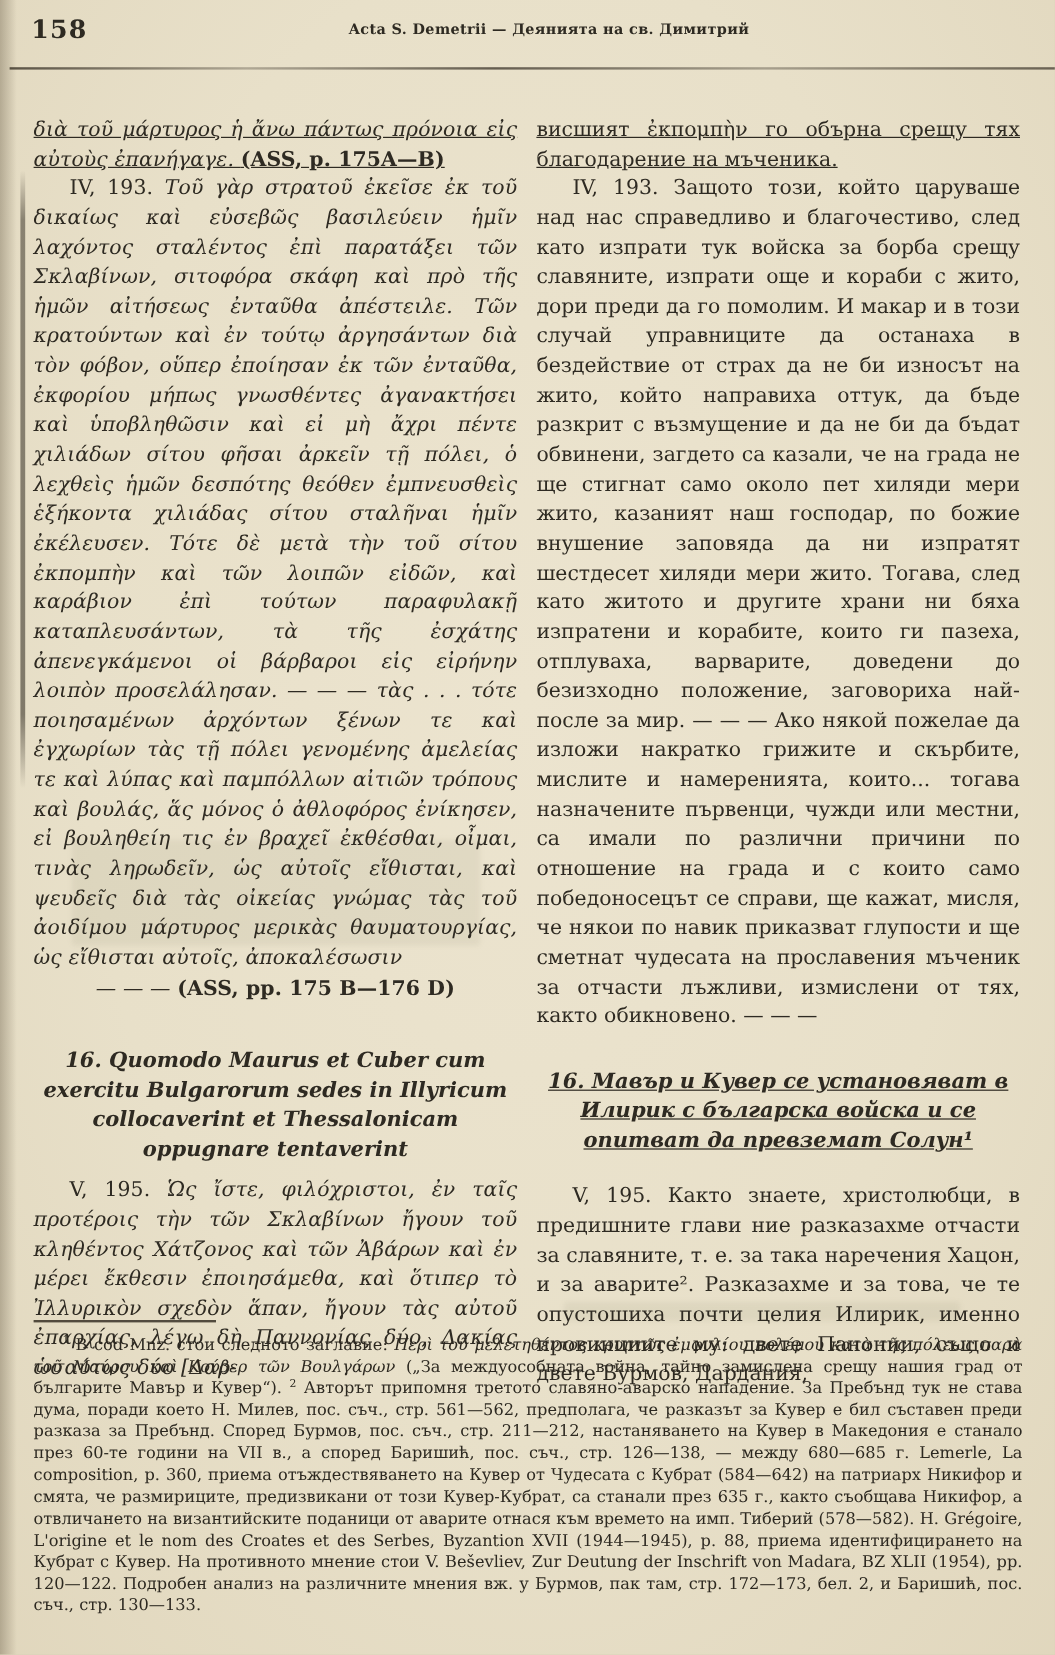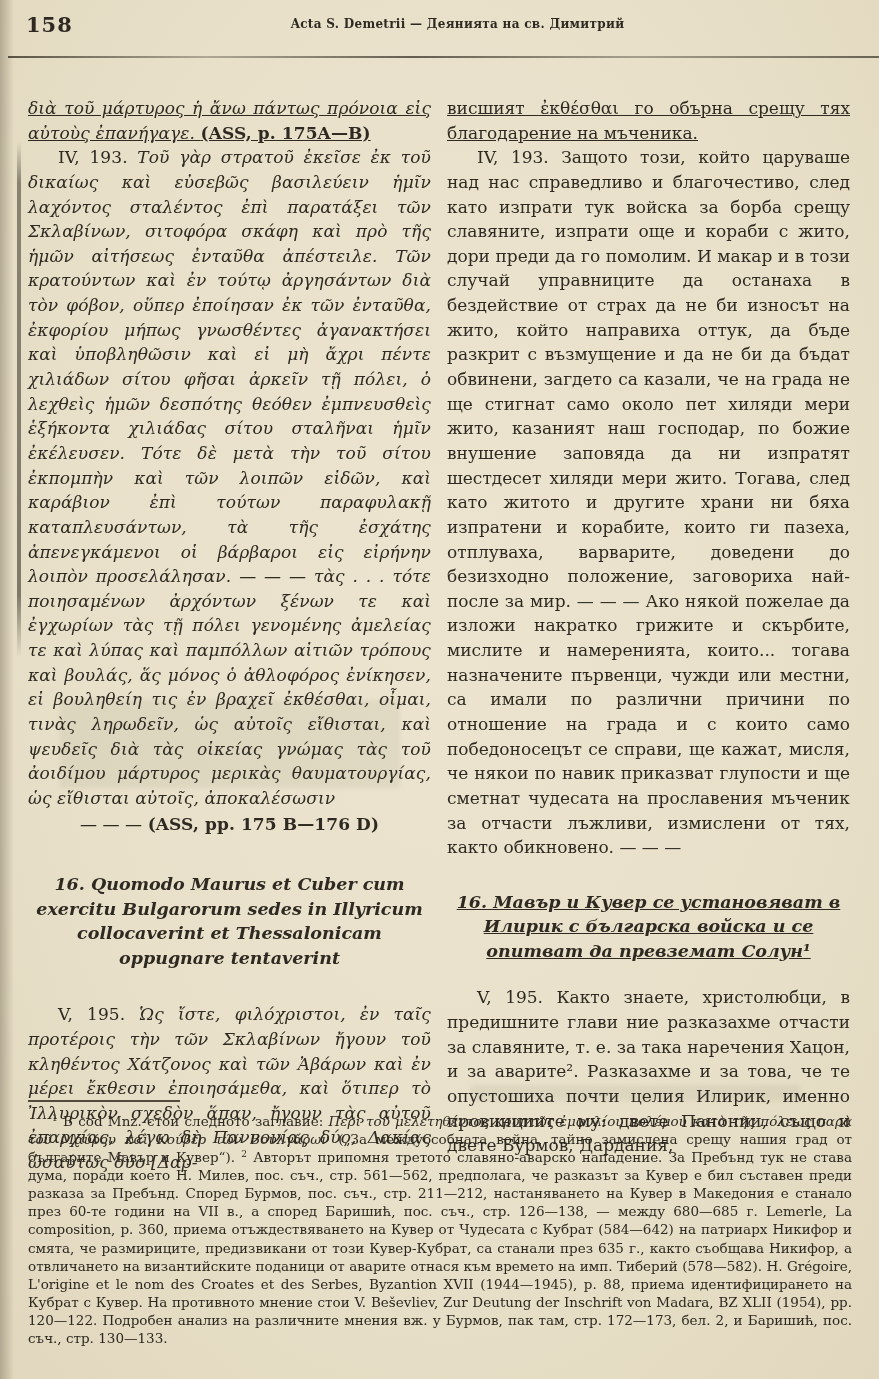--- a/index.html
+++ b/index.html
@@ -47,21 +47,21 @@
   .col p{margin:0;text-indent:30px;}
   .col p.noindent{text-indent:0;text-decoration:underline;}
   .greek{font-style:italic;letter-spacing:.1px;}
   .lead{font-style:normal;font-weight:normal;}
   .ref{font-style:normal;font-weight:bold;white-space:nowrap;text-align:right;}
   .refline{text-indent:0 !important;text-align:center;margin-top:1px !important;}
   .section-heading{
     font-style:italic;font-weight:600;text-align:center;
     font-size:17.5px;line-height:1.4;margin:34px 6px 20px 6px;
   }
-  .left .section-heading{margin-top:36px;margin-bottom:32px;}
+  .left .section-heading{margin-top:36px;margin-bottom:10px;}
   .right .section-heading{margin-top:30px;margin-bottom:22px;text-decoration:underline;}
   .footnote-rule{
     position:absolute;top:1100px;left:28px;width:152px;height:2px;
     background:rgba(45,38,28,.8);
   }
   .footnotes{
     position:absolute;top:1112px;left:28px;width:824px;
     font-size:13.5px;line-height:1.34;text-align:justify;text-indent:24px;
     color:#2c2820;
   }
@@ -91,21 +91,21 @@
       <p class="greek"><span class="lead">IV, 193.</span><span> Τοῦ γὰρ στρατοῦ ἐκεῖσε ἐκ τοῦ δικαίως καὶ εὐσεβῶς βασιλεύειν ἡμῖν λαχόντος σταλέντος ἐπὶ παρατάξει τῶν Σκλαβίνων, σιτοφόρα σκάφη καὶ πρὸ τῆς ἡμῶν αἰτήσεως ἐνταῦθα ἀπέστειλε. Τῶν κρατούντων καὶ ἐν τούτῳ ἀργησάντων διὰ τὸν φόβον, οὕπερ ἐποίησαν ἐκ τῶν ἐνταῦθα, ἐκφορίου μήπως γνωσθέντες ἀγανακτήσει καὶ ὑποβληθῶσιν καὶ εἰ μὴ ἄχρι πέντε χιλιάδων σίτου φῆσαι ἀρκεῖν τῇ πόλει, ὁ λεχθεὶς ἡμῶν δεσπότης θεόθεν ἐμπνευσθεὶς ἑξήκοντα χιλιάδας σίτου σταλῆναι ἡμῖν ἐκέλευσεν. Τότε δὲ μετὰ τὴν τοῦ σίτου ἐκπομπὴν καὶ τῶν λοιπῶν εἰδῶν, καὶ καράβιον ἐπὶ τούτων παραφυλακῇ καταπλευσάντων, τὰ τῆς ἐσχάτης ἀπενεγκάμενοι οἱ βάρβαροι εἰς εἰρήνην λοιπὸν προσελάλησαν. — — — τὰς . . . τότε ποιησαμένων ἀρχόντων ξένων τε καὶ ἐγχωρίων τὰς τῇ πόλει γενομένης ἀμελείας τε καὶ λύπας καὶ παμπόλλων αἰτιῶν τρόπους καὶ βουλάς, ἅς μόνος ὁ ἀθλοφόρος ἐνίκησεν, εἰ βουληθείη τις ἐν βραχεῖ ἐκθέσθαι, οἶμαι, τινὰς ληρωδεῖν, ὡς αὐτοῖς εἴθισται, καὶ ψευδεῖς διὰ τὰς οἰκείας γνώμας τὰς τοῦ ἀοιδίμου μάρτυρος μερικὰς θαυματουργίας, ὡς εἴθισται αὐτοῖς, ἀποκαλέσωσιν</span></p>
 
       <p class="greek refline"><span>— — — </span><span class="ref">(ASS, pp. 175 B—176 D)</span></p>
 
       <h3 class="section-heading">16. Quomodo Maurus et Cuber cum exercitu Bulgarorum sedes in Illyricum collocaverint et Thessalonicam oppugnare tentaverint</h3>
 
       <p class="greek"><span class="lead">V, 195.</span><span> Ὡς ἴστε, φιλόχριστοι, ἐν ταῖς προτέροις τὴν τῶν Σκλαβίνων ἤγουν τοῦ κληθέντος Χάτζονος καὶ τῶν Ἀβάρων καὶ ἐν μέρει ἔκθεσιν ἐποιησάμεθα, καὶ ὅτιπερ τὸ Ἰλλυρικὸν σχεδὸν ἅπαν, ἤγουν τὰς αὐτοῦ ἐπαρχίας, λέγω δὴ Παννονίας δύο, Δακίας ὡσαύτως δύο [Δαρ-</span></p>
     </section>
 
     <section class="col right">
-      <p class="noindent"><span>висшият ἐκθέσθαι го обърна срещу тях благодарение на мъченика.</span></p>
+      <p class="noindent"><span>висшият ἐκπομπὴν го обърна срещу тях благодарение на мъченика.</span></p>
 
       <p><span class="lead">IV, 193.</span><span> Защото този, който царуваше над нас справедливо и благочестиво, след като изпрати тук войска за борба срещу славяните, изпрати още и кораби с жито, дори преди да го помолим. И макар и в този случай управниците да останаха в бездействие от страх да не би износът на жито, който направиха оттук, да бъде разкрит с възмущение и да не би да бъдат обвинени, загдето са казали, че на града не ще стигнат само около пет хиляди мери жито, казаният наш господар, по божие внушение заповяда да ни изпратят шестдесет хиляди мери жито. Тогава, след като житото и другите храни ни бяха изпратени и корабите, които ги пазеха, отплуваха, варварите, доведени до безизходно положение, заговориха най-после за мир. — — — Ако някой пожелае да изложи накратко грижите и скърбите, мислите и намеренията, които... тогава назначените първенци, чужди или местни, са имали по различни причини по отношение на града и с които само победоносецът се справи, ще кажат, мисля, че някои по навик приказват глупости и ще сметнат чудесата на прославения мъченик за отчасти лъжливи, измислени от тях, както обикновено. — — —</span></p>
 
       <h3 class="section-heading">16. Мавър и Кувер се установяват в Илирик с българска войска и се опитват да превземат Солун¹</h3>
 
       <p><span class="lead">V, 195.</span><span> Както знаете, христолюбци, в предишните глави ние разказахме отчасти за славяните, т. е. за така наречения Хацон, и за аварите². Разказахме и за това, че те опустошиха почти целия Илирик, именно провинциите му: двете Панонии, също и двете Бурмов, Дардания,</span></p>
     </section>
 
   </main>
 

